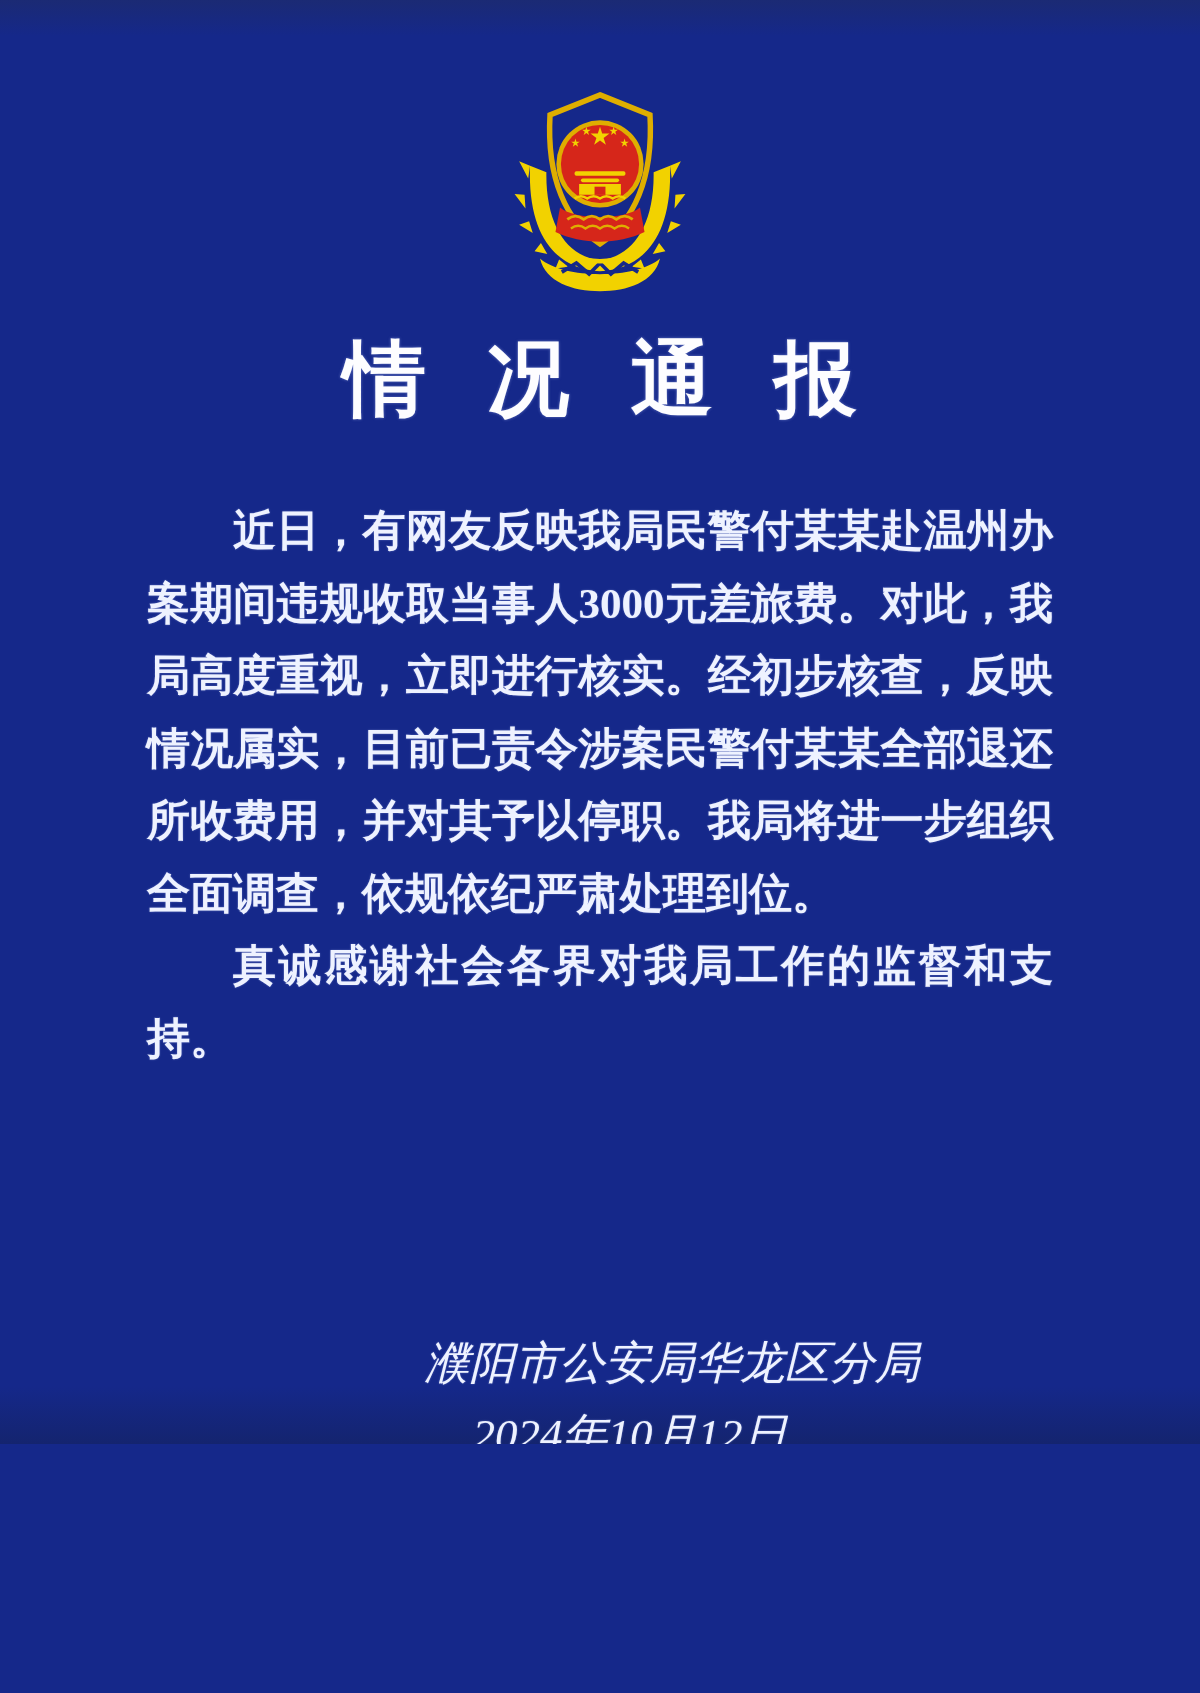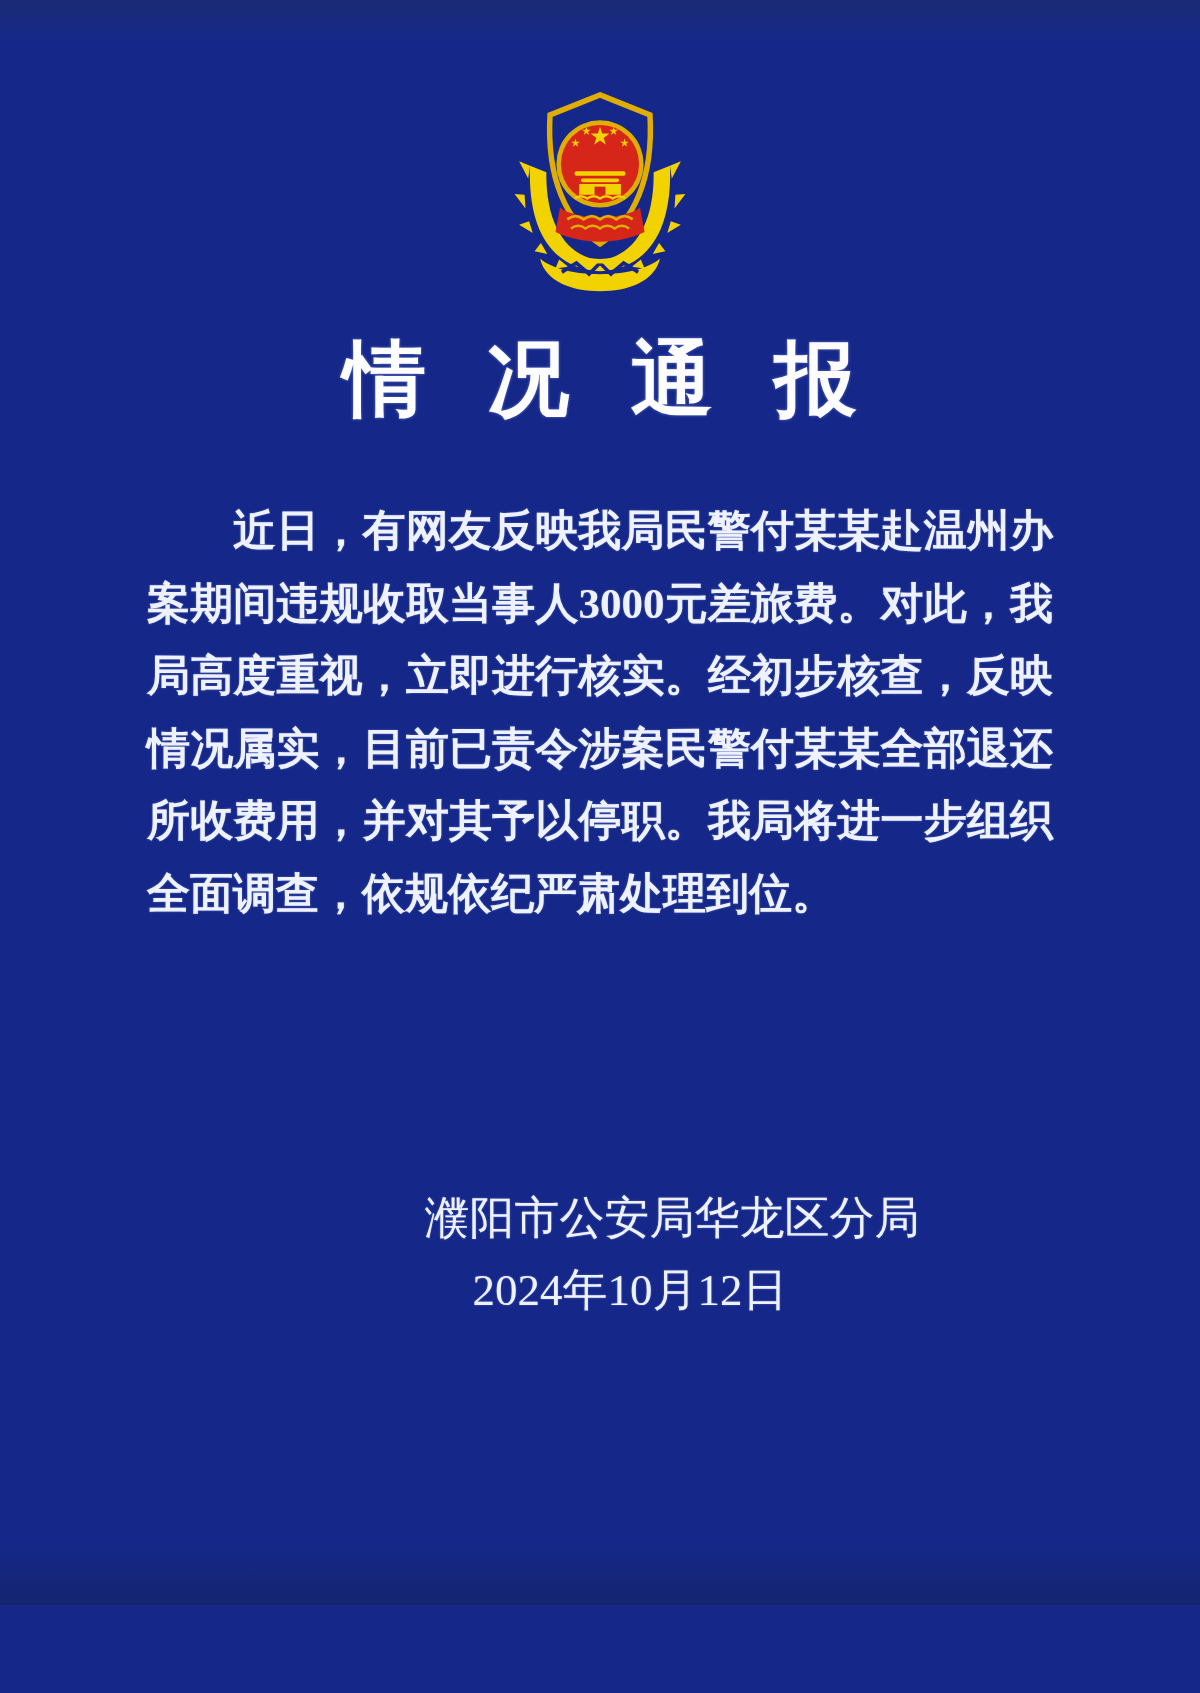--- a/index.html
+++ b/index.html
@@ -13,21 +13,21 @@
   *{margin:0;padding:0;box-sizing:border-box;}
   html,body{width:1200px;}
   body{
     font-family:"Liberation Serif","DejaVu Serif",serif;
     color:var(--text);
     background:var(--bg);
   }
   .page{
     position:relative;
     width:1200px;
-    height:1605px;
+    height:1444px;
     overflow:hidden;
     background:linear-gradient(180deg,var(--bg_dark) 0%,var(--bg) 2.5%,var(--bg) 96%,#14246f 100%);
   }
   .badge-wrap{
     padding-top:84px;
     display:flex;
     justify-content:center;
   }
   .badge{
     width:182px;
@@ -58,20 +58,21 @@
     font-weight:bold;
   }
   .body-text p{
     text-indent:2em;
   }
   .footer{
     margin-top:252px;
     text-align:center;
     font-size:45px;
     text-shadow:0 0 2px rgba(185,200,255,.45);
+    font-style:italic;
   }
   .issuer{
     transform:translateX(72px);
     line-height:72px;
   }
   .date{
     transform:translateX(30px);
     line-height:72px;
   }
 </style>
@@ -119,20 +120,21 @@
           <path d="M72,126 q7,-5 14,0 q7,-5 14,0 q7,-5 14,0 q7,-5 14,0" stroke="var(--gold)" stroke-width="2.5" fill="none"></path>
         </g>
       </g>
     </svg>
   </div>
 
   <h1 class="title">情 况 通 报</h1>
 
   <div class="body-text">
     <p>近日，有网友反映我局民警付某某赴温州办案期间违规收取当事人3000元差旅费。对此，我局高度重视，立即进行核实。经初步核查，反映情况属实，目前已责令涉案民警付某某全部退还所收费用，并对其予以停职。我局将进一步组织全面调查，依规依纪严肃处理到位。</p>
+    <p>真诚感谢社会各界对我局工作的监督和支持。</p>
   </div>
 
   <div class="footer">
     <div class="issuer">濮阳市公安局华龙区分局</div>
     <div class="date">2024年10月12日</div>
   </div>
 
 </div>
 
 </body></html>

